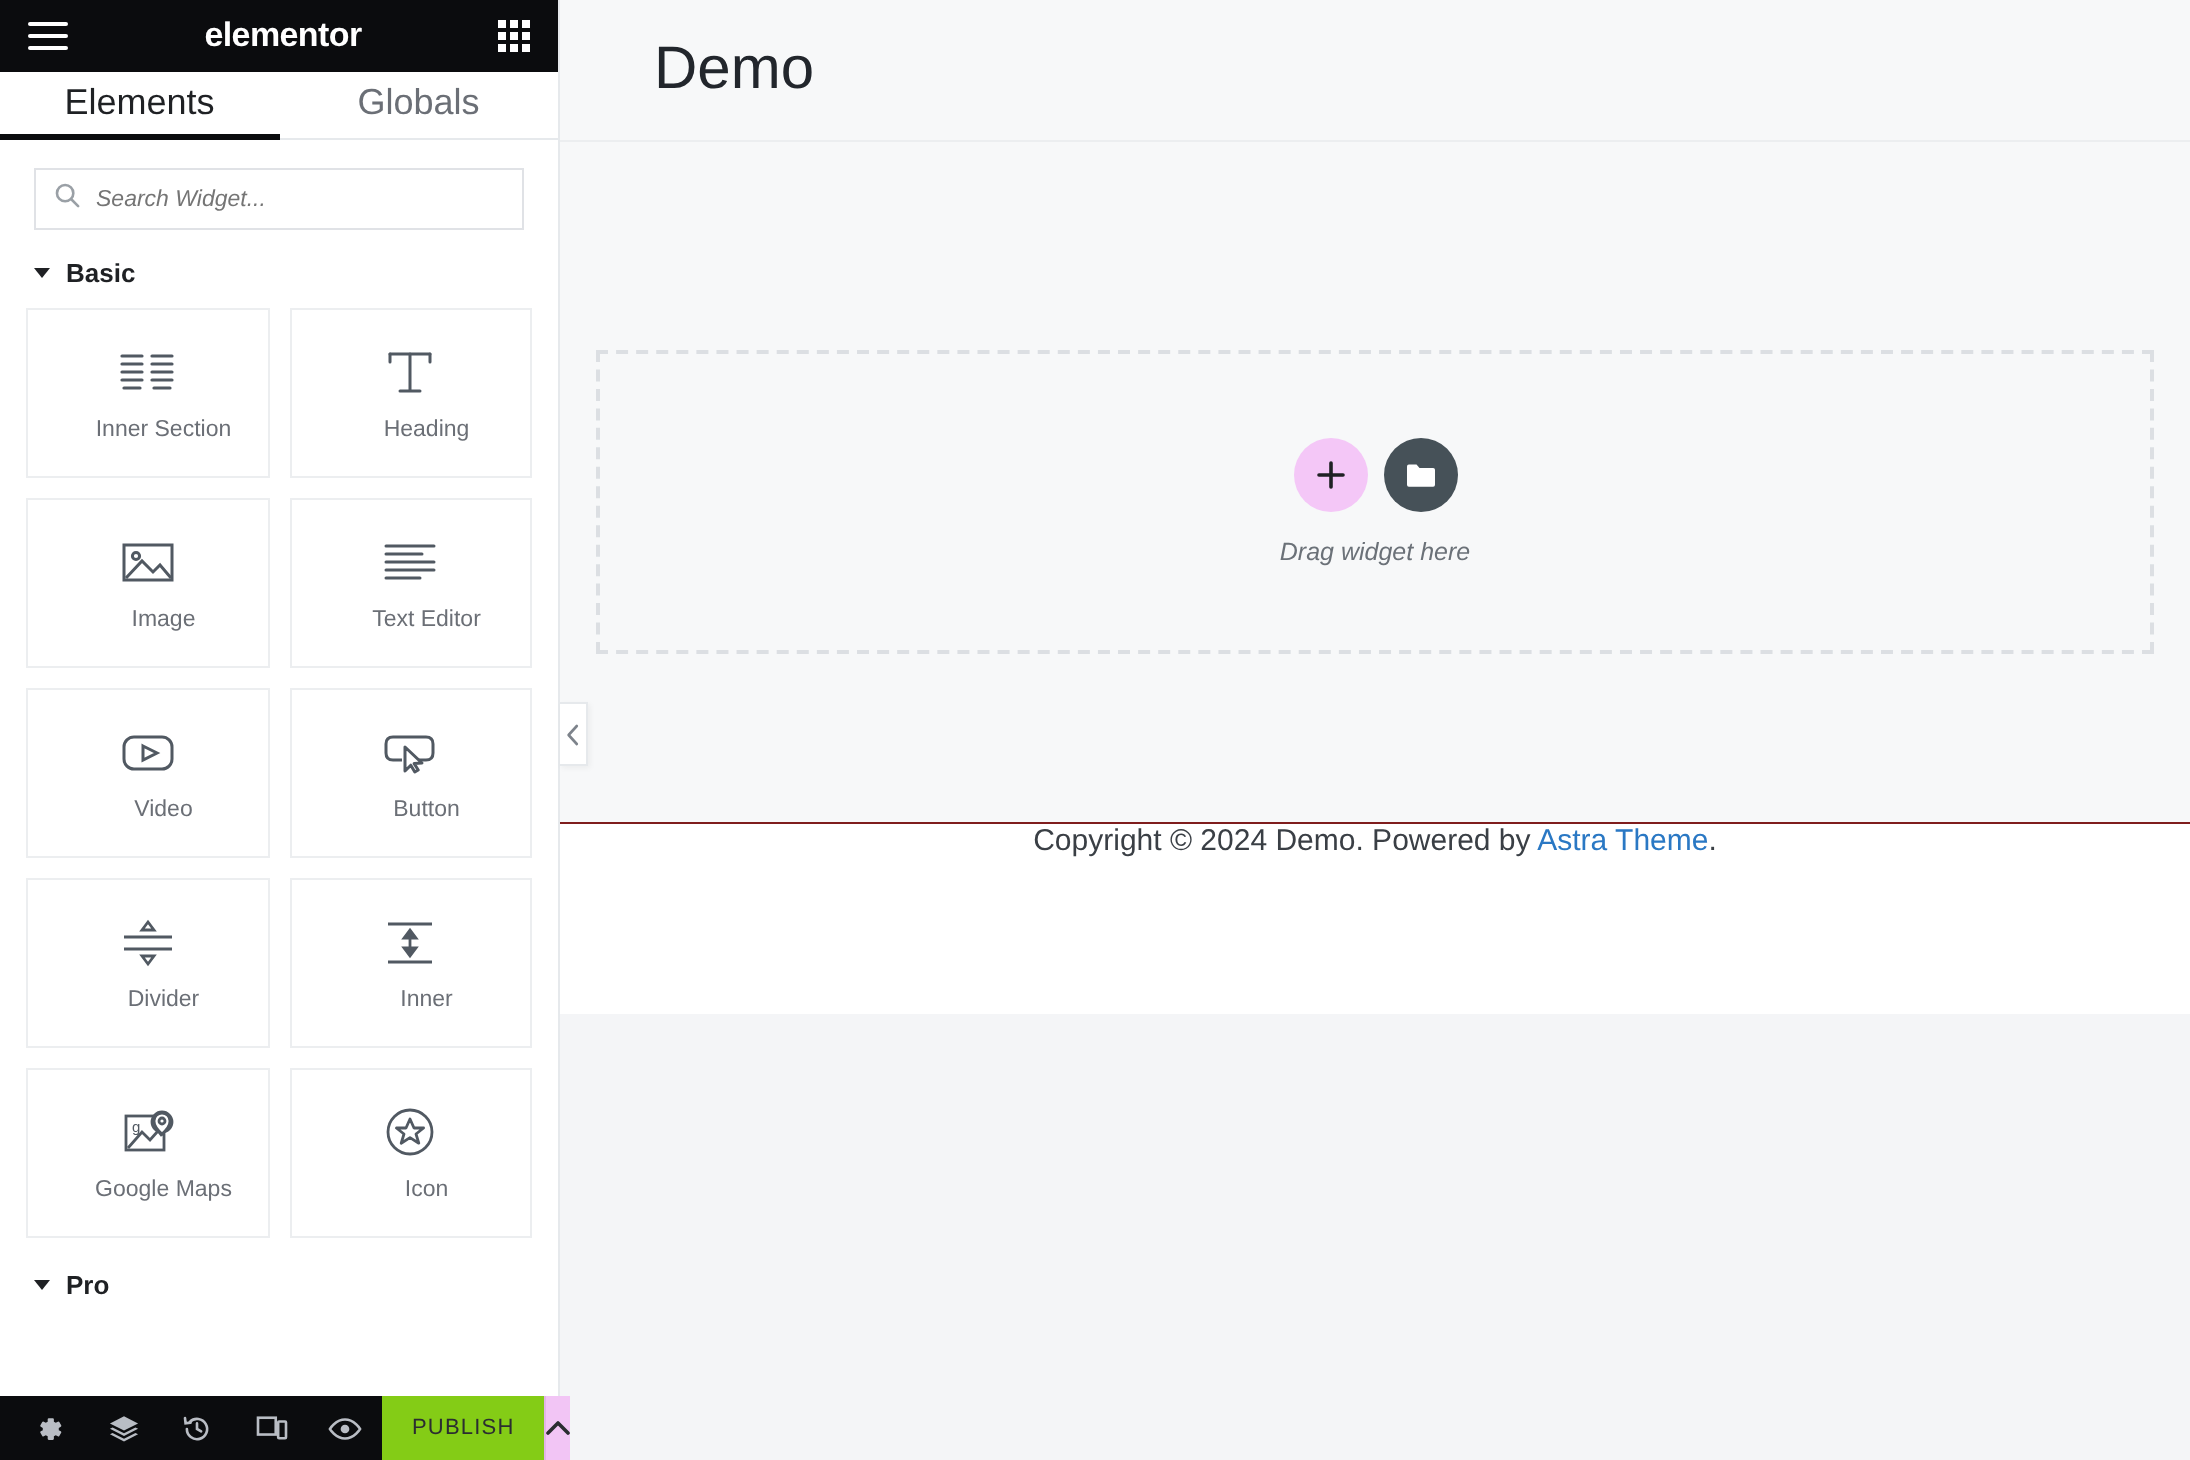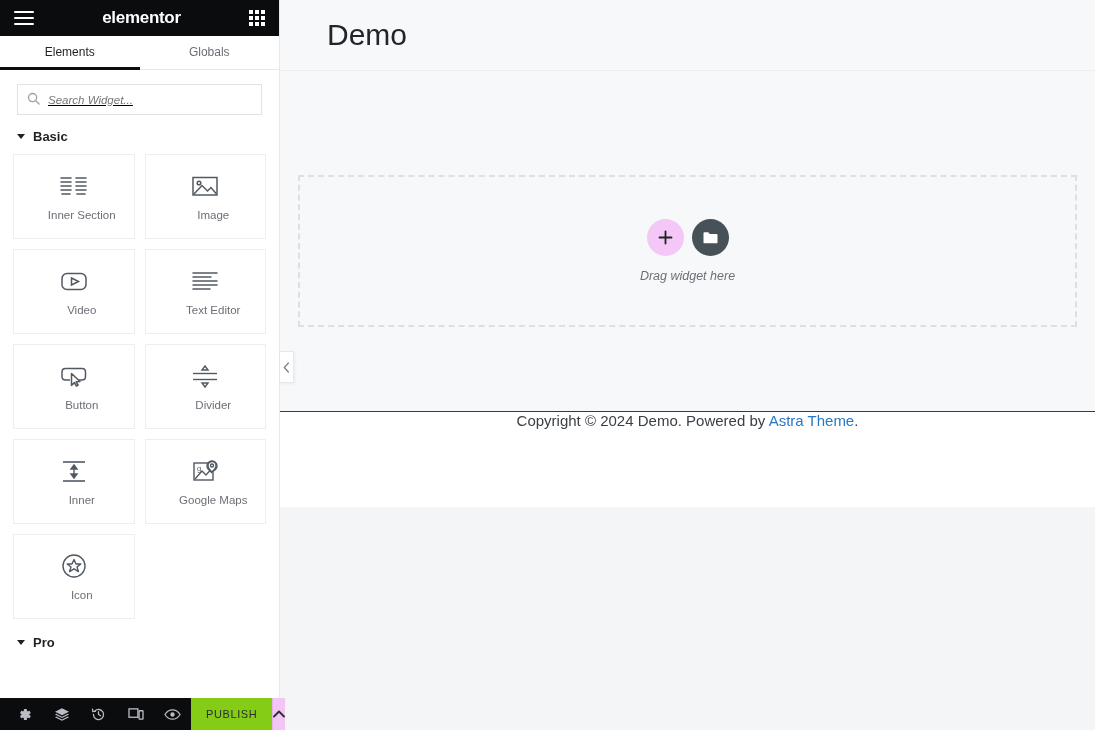--- a/index.html
+++ b/index.html
@@ -27,29 +27,29 @@
   }
   .menu-icon { width: 20px; height: 14px; display: flex; flex-direction: column; justify-content: space-between; cursor: pointer; }
   .menu-icon span { display: block; height: 2px; background: #fff; border-radius: 1px; }
   .brand { color: #fff; font-size: 17px; font-weight: bold; letter-spacing: -0.3px; }
   .grid-icon { display: grid; grid-template-columns: repeat(3, 4px); grid-template-rows: repeat(3, 4px); gap: 2px; cursor: pointer; }
   .grid-icon i { background: #fff; display: block; width: 4px; height: 4px; }
 
   .tabs { display: flex; height: 34px; flex: 0 0 34px; border-bottom: 1px solid #e6e9ec; background: #fff; }
   .tab {
     flex: 1; display: flex; align-items: center; justify-content: center;
-    font-size: 12px; color: #6b6f76; cursor: pointer;
+    font-size: 18px; color: #6b6f76; cursor: pointer;
     border-bottom: 3px solid transparent; height: 34px;
   }
   .tab.active { color: #1f2124; border-bottom-color: #0b0c0e; }
 
   .search-wrap { padding: 14px 17px 10px 17px; flex: 0 0 auto; }
   .search-box {
     height: 31px; border: 1px solid #e0e2e6; background: #fff;
-    display: flex; align-items: center; padding: 0 9px; gap: 8px; text-decoration: underline;
+    display: flex; align-items: center; padding: 0 9px; gap: 8px;
   }
   .search-box svg { flex: 0 0 auto; }
   .search-input {
     border: none; outline: none; font-size: 11.5px; font-style: italic;
     color: #9aa0a6; font-family: "Liberation Sans", sans-serif;
     width: 100%; background: transparent;
   }
 
   .scroll-area { flex: 1; overflow: hidden; position: relative; }
   .section-title {
@@ -201,53 +201,65 @@
               <line x1="16" y1="3" x2="26" y2="3"></line>
                 <line x1="16" y1="7" x2="26" y2="7"></line>
               <line x1="16" y1="11" x2="26" y2="11"></line>
                 <line x1="16" y1="15" x2="26" y2="15"></line>
               <line x1="17" y1="19" x2="25" y2="19"></line>
             </svg>
           </div>
           <div class="widget-label">Inner Section</div>
         </div>
 
+        <div class="widget">
+          <div class="widget-icon">
+            <svg width="26" height="25" viewBox="0 0 26 25" stroke="#515962" stroke-width="1.5" fill="none" stroke-linecap="round">
+              <line x1="3" y1="3" x2="23" y2="3"></line>
+              <line x1="3" y1="3" x2="3" y2="7"></line>
+                <line x1="23" y1="3" x2="23" y2="7"></line>
+              <line x1="13" y1="3" x2="13" y2="21"></line>
+              <line x1="8" y1="21.5" x2="18" y2="21.5"></line>
+            </svg>
+          </div>
+          <div class="widget-label">Heading</div>
+        </div>
 
         <div class="widget">
           <div class="widget-icon">
             <svg width="28" height="22" viewBox="0 0 28 22" stroke="#515962" stroke-width="1.5" fill="none">
               <rect x="2" y="2.5" width="24" height="17.5"></rect>
               <circle cx="8" cy="8" r="1.8"></circle>
               <polyline points="3,19 11,10.5 16.5,16 20,12.5 25.5,19"></polyline>
             </svg>
           </div>
           <div class="widget-label">Image</div>
-        </div>
-
-        <div class="widget">
-          <div class="widget-icon">
-            <svg width="28" height="21" viewBox="0 0 28 21" stroke="#515962" stroke-width="1.5" fill="none">
-              <rect x="2" y="2.5" width="24" height="16" rx="5"></rect>
-              <polygon points="11.5,7 18.5,10.5 11.5,14"></polygon>
-            </svg>
-          </div>
-          <div class="widget-label">Video</div>
         </div>
 
         <div class="widget">
           <div class="widget-icon">
             <svg width="28" height="20" viewBox="0 0 28 20" stroke="#515962" stroke-width="1.5" stroke-linecap="round">
               <line x1="2" y1="2" x2="26" y2="2"></line>
                 <line x1="2" y1="6" x2="20" y2="6"></line>
               <line x1="2" y1="10" x2="26" y2="10"></line>
                 <line x1="2" y1="14" x2="26" y2="14"></line>
               <line x1="2" y1="18" x2="19" y2="18"></line>
             </svg>
           </div>
           <div class="widget-label">Text Editor</div>
+        </div>
+
+        <div class="widget">
+          <div class="widget-icon">
+            <svg width="28" height="21" viewBox="0 0 28 21" stroke="#515962" stroke-width="1.5" fill="none">
+              <rect x="2" y="2.5" width="24" height="16" rx="5"></rect>
+              <polygon points="11.5,7 18.5,10.5 11.5,14"></polygon>
+            </svg>
+          </div>
+          <div class="widget-label">Video</div>
         </div>
 
         <div class="widget">
           <div class="widget-icon">
             <svg width="30" height="22" viewBox="0 0 30 22" stroke="#515962" stroke-width="1.5" fill="none" stroke-linejoin="round">
               <path d="M3 7 q0-3.5 3.5-3.5 H23 q3.5 0 3.5 3.5 v4.5 q0 3.5 -3.5 3.5 H17"></path>
               <path d="M3 7 v4.5 q0 3.5 3.5 3.5 H11"></path>
               <path d="M12.5 8.5 L12.5 20.5 L15.4 17.6 L17.4 21 L19.1 20 L17.1 16.8 L21 16.5 Z" fill="#fff"></path>
             </svg>
           </div>

